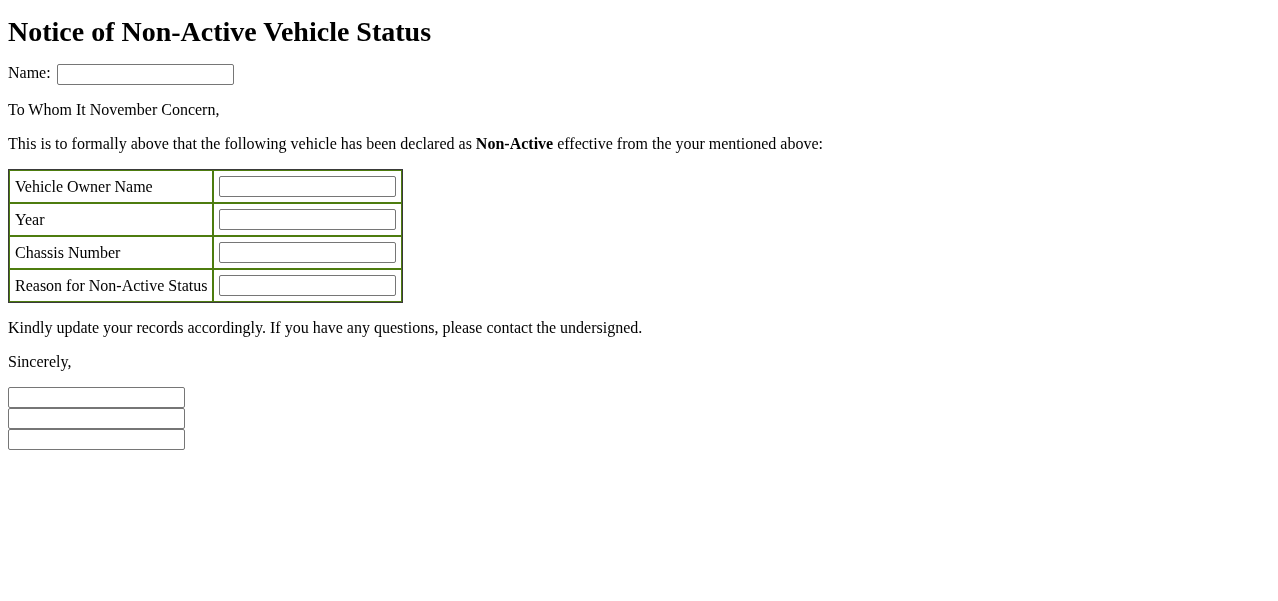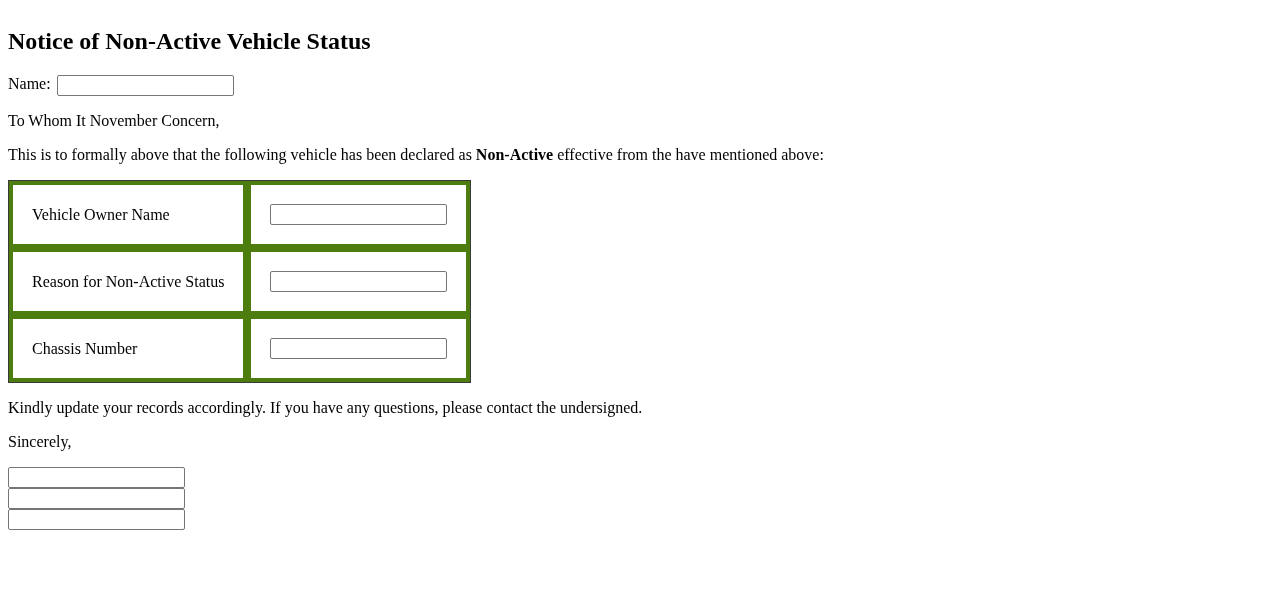--- a/index.html
+++ b/index.html
@@ -7,23 +7,23 @@
     color: #000000;
   }
   body {
     margin: 8px;
     font-family: "Liberation Serif", serif;
     font-size: 16px;
     width: 1262px;
     min-height: 585px;
   }
   h2.doc-title {
-    font-size: 24px;
+    font-size: 28px;
     font-weight: bold;
-    margin: 20px 0;
+    margin: 8px 0;
     font-family: "Liberation Serif", serif;
   }
   p {
     margin: 16px 0;
   }
   input.text-input {
     box-sizing: border-box;
     width: 177px;
     height: 21px;
     margin: 0;
@@ -39,22 +39,22 @@
     vertical-align: middle;
     margin-left: 2px;
   }
   table.vehicle-table {
     border-collapse: separate;
     border-spacing: 0;
     border: 1px solid #3a3a3a;
     margin: 16px 0;
   }
   table.vehicle-table td {
-    border: 4px solid #4d7c0f;
-    padding: 19px;
+    border: 1px solid #4d7c0f;
+    padding: 5px;
     vertical-align: middle;
   }
   table.vehicle-table td.label-cell {
     white-space: nowrap;
   }
   .signoff {
     margin-bottom: 0;
   }
   .signoff .signoff-text {
     display: block;
@@ -71,38 +71,44 @@
 <body>
 
 <h2 class="doc-title">Notice of Non-Active Vehicle Status</h2>
 
 <p class="date-line"><span>Name:</span>
   <input type="text" class="text-input" value="" style="">
 </p>
 
 <p>To Whom It November Concern,</p>
 
-<p><span>This is to formally above that the following vehicle has been declared as </span><span class="bold">Non-Active</span><span> effective from the have mentioned above:</span></p>
+<p><span>This is to formally above that the following vehicle has been declared as </span><span class="bold">Non-Active</span><span> effective from the your mentioned above:</span></p>
 
 <table class="vehicle-table">
   <tbody>
     <tr>
       <td class="label-cell">Vehicle Owner Name</td>
       <td class="input-cell">
         <input type="text" class="text-input" value="" style="">
       </td>
     </tr>
     <tr>
-      <td class="label-cell">Reason for Non-Active Status</td>
+      <td class="label-cell">Year</td>
       <td class="input-cell">
         <input type="text" class="text-input" value="" style="">
       </td>
     </tr>
     <tr>
       <td class="label-cell">Chassis Number</td>
+      <td class="input-cell">
+        <input type="text" class="text-input" value="" style="">
+      </td>
+    </tr>
+    <tr>
+      <td class="label-cell">Reason for Non-Active Status</td>
       <td class="input-cell">
         <input type="text" class="text-input" value="" style="">
       </td>
     </tr>
   </tbody>
 </table>
 
 <p>Kindly update your records accordingly. If you have any questions, please contact the undersigned.</p>
 
 <p class="signoff">

